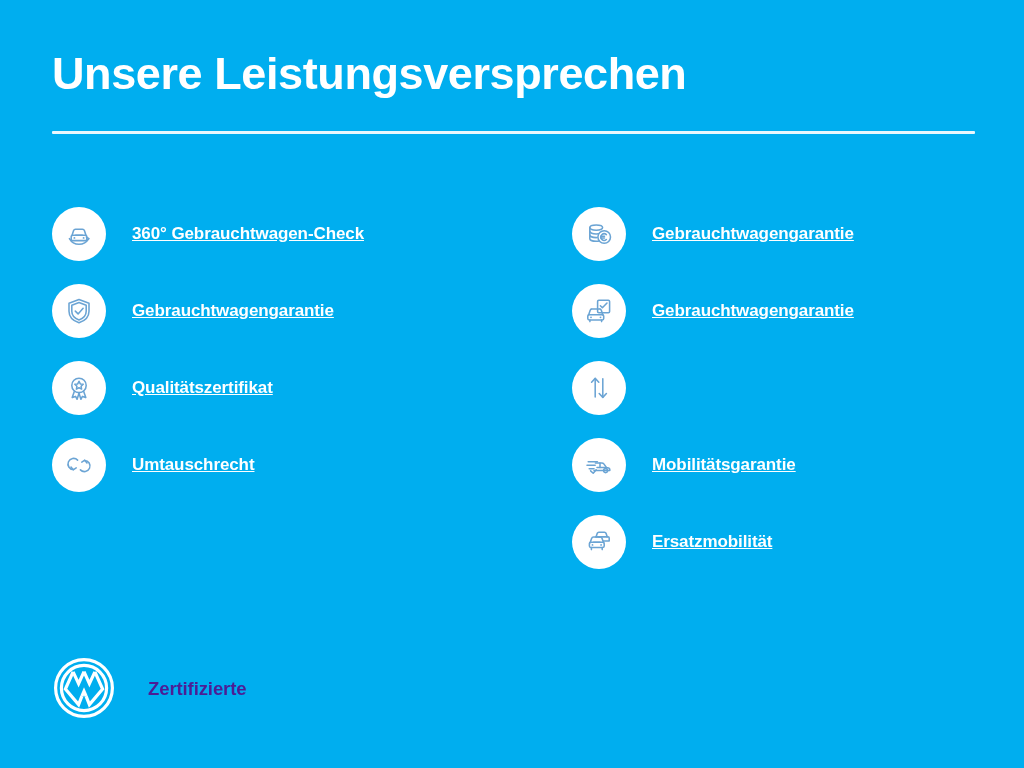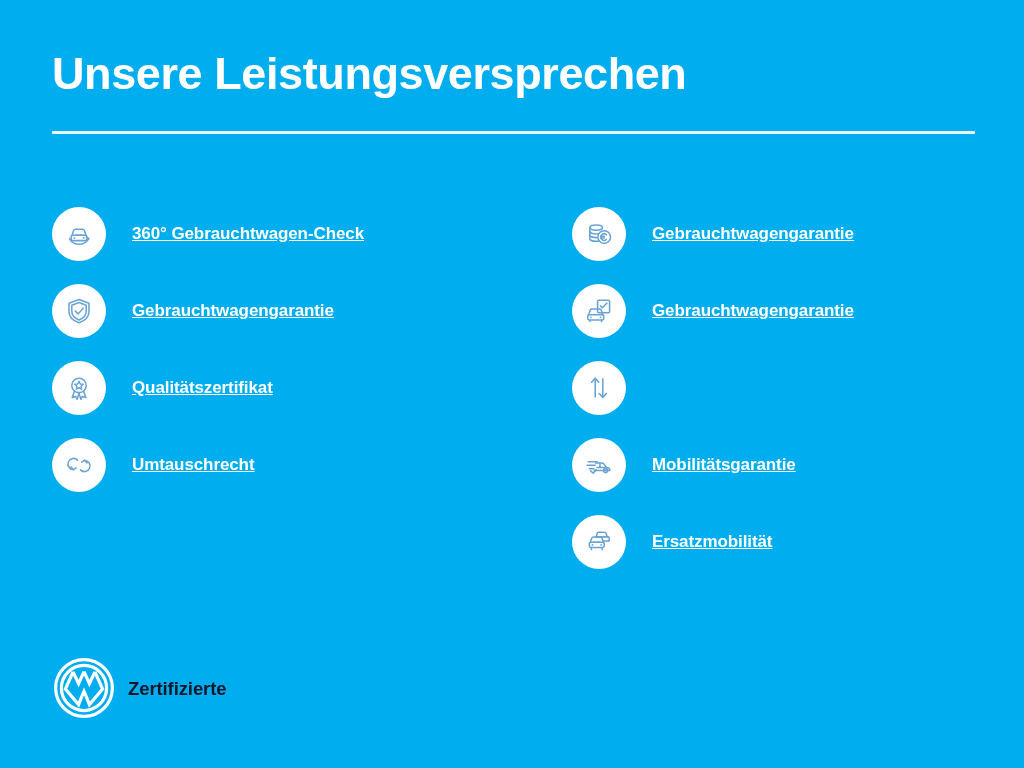--- a/index.html
+++ b/index.html
@@ -130,25 +130,25 @@
     height: 64px;
   }
   .brand-logo svg * {
     stroke: #ffffff;
     fill: none;
     stroke-width: 3.2;
     stroke-linecap: butt;
     stroke-linejoin: miter;
   }
   .brand-text {
-    margin-left: 12px;
+    margin-left: 32px;
     font-size: 18.5px;
     line-height: 25px;
     font-weight: bold;
-    color: #0f172a;
+    color: #4c1d95;
     letter-spacing: -0.1px;
   }
   .brand-text span { display: block; white-space: nowrap; }
 </style>
 </head>
 <body>
 
 <div class="slide">
 
   <div class="header">

